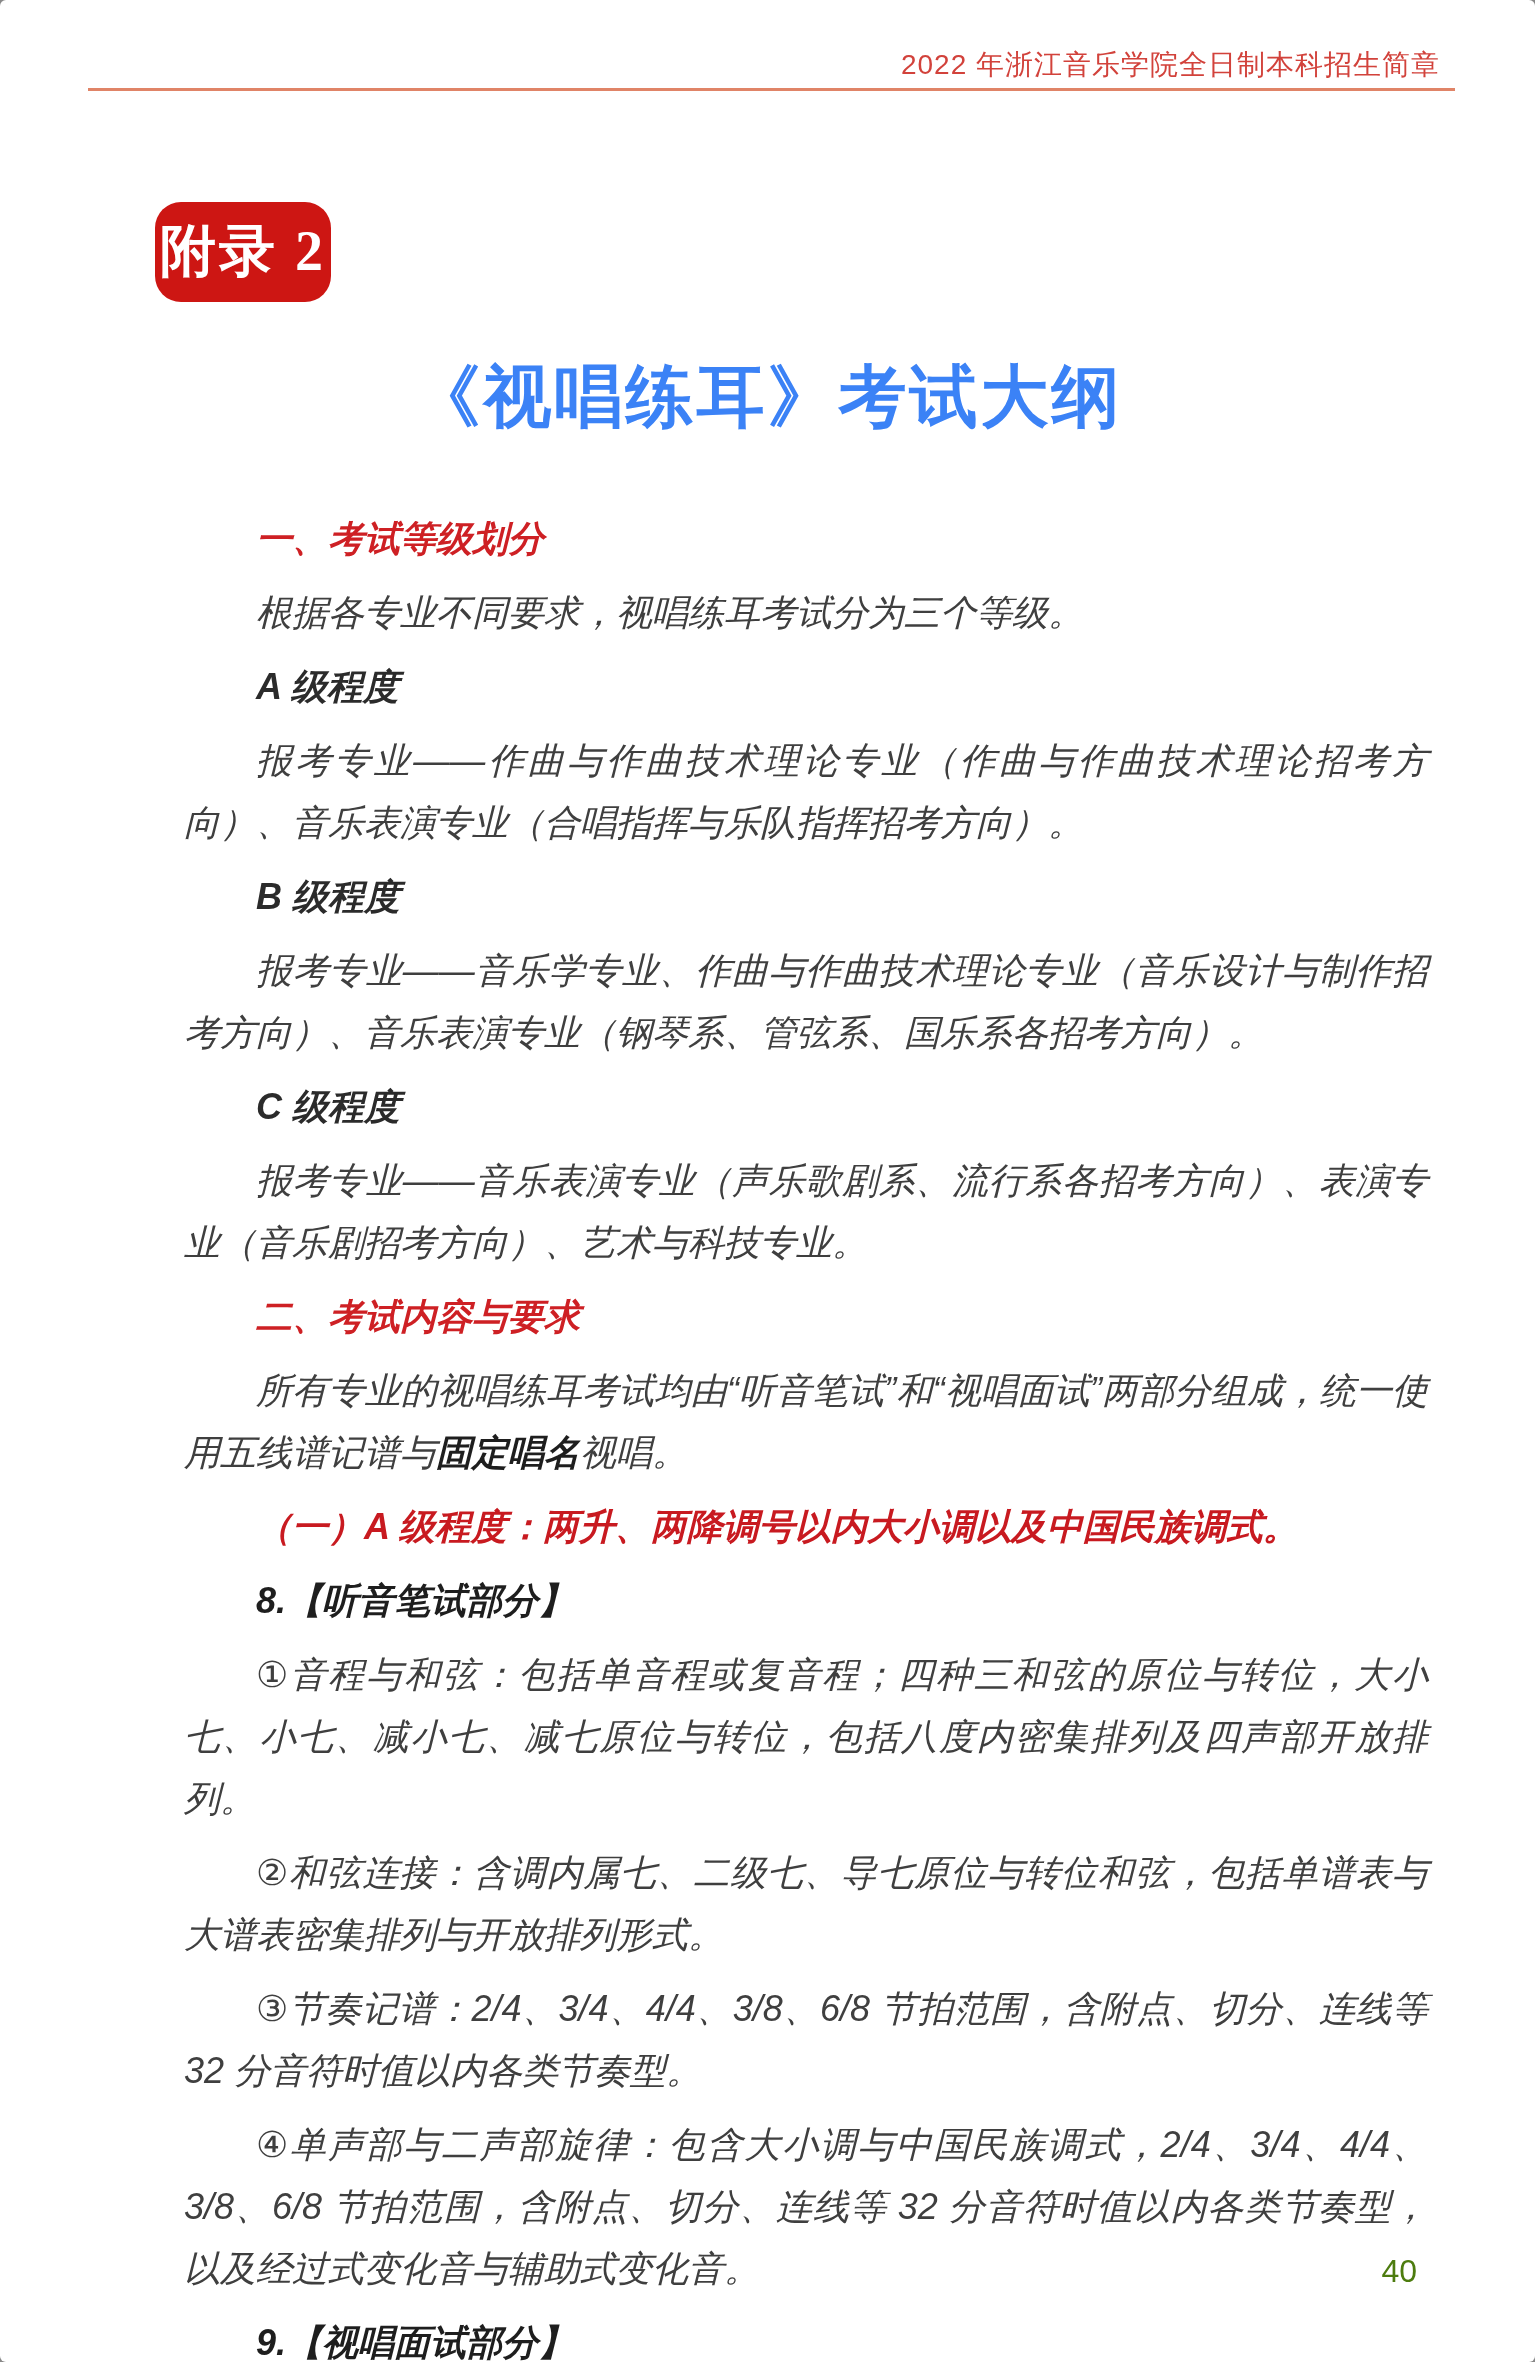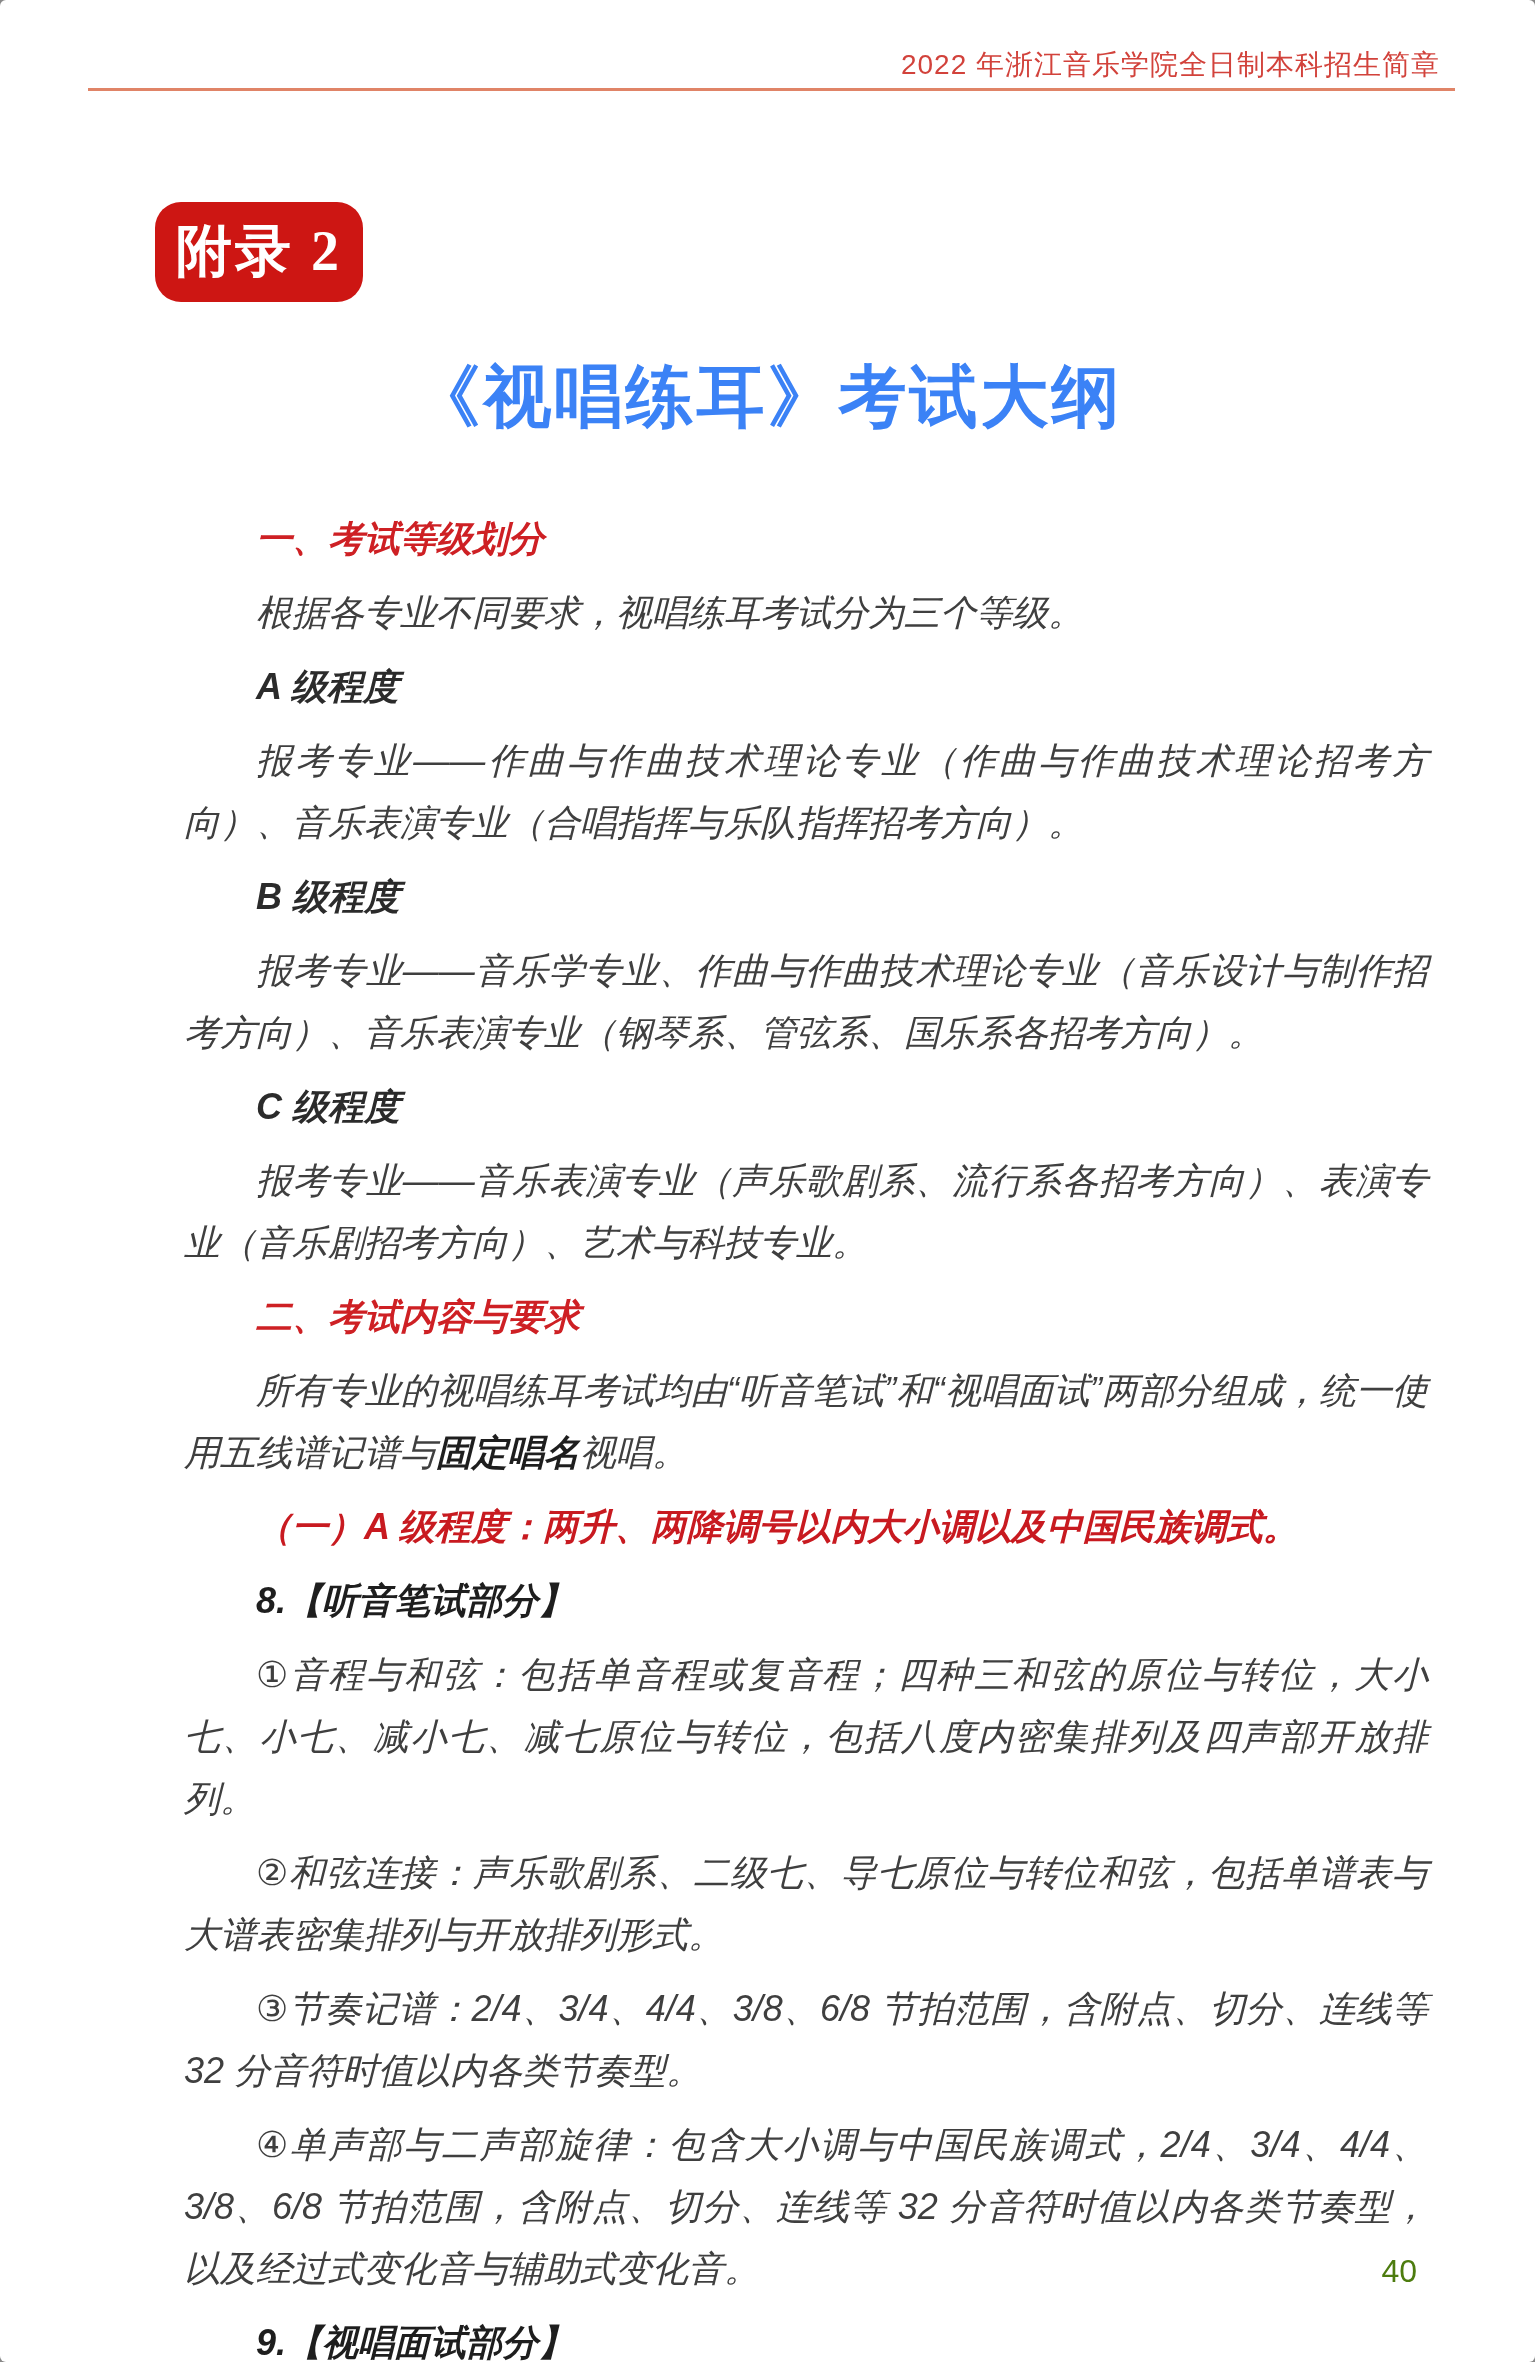--- a/index.html
+++ b/index.html
@@ -17,21 +17,21 @@
     position:absolute; top:46px; right:95px;
     font-size:28px; color:#D2423B; letter-spacing:1px;
   }
   .header-rule {
     position:absolute; top:88px; left:88px; right:80px;
     border-top:3px solid #E08467;
   }
   
   .badge {
     position:absolute; left:155px; top:202px;
-    width:208px; height:100px;
+    width:176px; height:100px;
     background:#CD1613; border-radius:26px;
     display:flex; align-items:center; justify-content:center;
   }
   .badge span {
     color:#ffffff; font-size:56px; font-weight:bold;
     font-family:"Liberation Serif","DejaVu Serif",serif;
     letter-spacing:3px;
   }
   
   .doc-title {
@@ -89,21 +89,21 @@
 
     <h2 class="sec-heading">二、考试内容与要求</h2>
 
     <p><span>所有专业的视唱练耳考试均由“听音笔试”和“视唱面试”两部分组成，统一使用五线谱记谱与</span><b>固定唱名</b><span>视唱。</span></p>
 
     <p class="sub-red">（一）A 级程度：两升、两降调号以内大小调以及中国民族调式。</p>
 
     <p class="part-title">8.【听音笔试部分】</p>
 
     <p>①音程与和弦：包括单音程或复音程；四种三和弦的原位与转位，大小七、小七、减小七、减七原位与转位，包括八度内密集排列及四声部开放排列。</p>
-    <p>②和弦连接：声乐歌剧系、二级七、导七原位与转位和弦，包括单谱表与大谱表密集排列与开放排列形式。</p>
+    <p>②和弦连接：含调内属七、二级七、导七原位与转位和弦，包括单谱表与大谱表密集排列与开放排列形式。</p>
     <p>③节奏记谱：2/4、3/4、4/4、3/8、6/8 节拍范围，含附点、切分、连线等 32 分音符时值以内各类节奏型。</p>
     <p>④单声部与二声部旋律：包含大小调与中国民族调式，2/4、3/4、4/4、3/8、6/8 节拍范围，含附点、切分、连线等 32 分音符时值以内各类节奏型，以及经过式变化音与辅助式变化音。</p>
 
     <p class="part-title">9.【视唱面试部分】</p>
 
     <p><span>看谱即唱：用</span><b>固定唱名</b><span>视唱一首单声部曲例。</span></p>
 
   </main>
 
   <div class="page-number">40</div>

